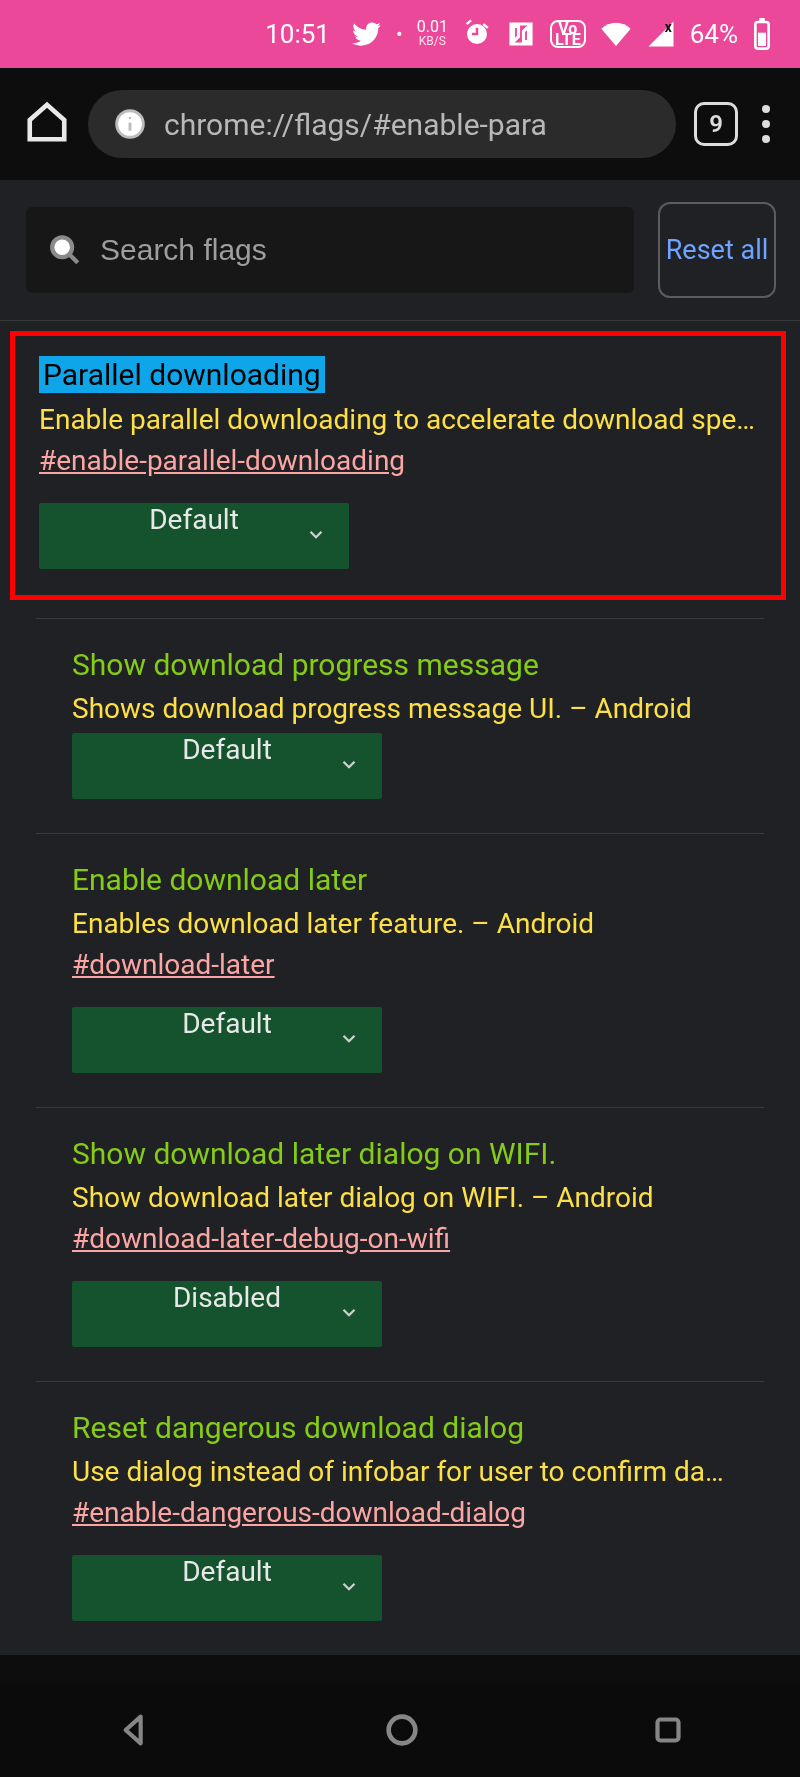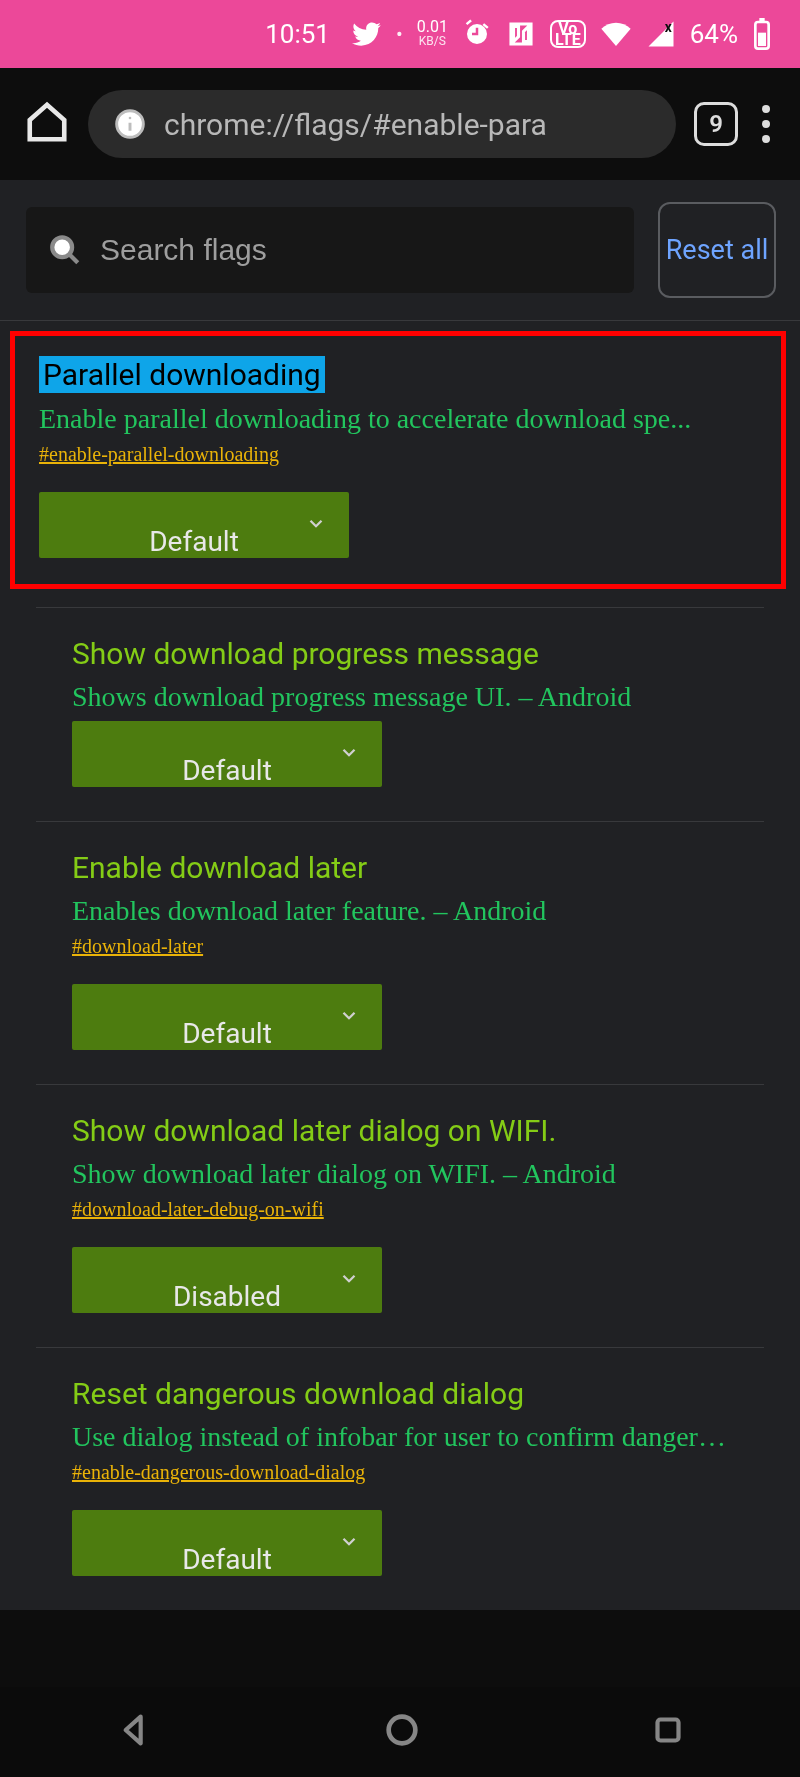--- a/index.html
+++ b/index.html
@@ -106,26 +106,26 @@
   .flag-item:first-child { padding-top: 30px; }
   .flag-item.hl-box {
     border: 5px solid #ff0000;
     margin: 10px 14px 0 10px;
     padding: 20px 24px 26px 24px;
     border-bottom: 5px solid #ff0000;
   }
   .flag-item.hl-box + .divider { margin-top:18px; }
   .ftitle { color:#84cc16; font-size: 30px; margin-bottom: 10px; display:inline-block;}
   .ftitle.hl { background:#0ea5e9; color:#000; padding: 1px 4px; }
-  .fdesc { color:#22c55e; font-size: 28px; margin-bottom: 8px; white-space:nowrap; overflow:hidden; text-overflow: ellipsis; font-family: Liberation Serif, serif;}
-  .fhash { color:#eab308; font-size: 20px; text-decoration: underline; display:inline-block; margin-bottom: 26px; font-family: Liberation Serif, serif;}
+  .fdesc { color:#fde047; font-size: 28px; margin-bottom: 8px; white-space:nowrap; overflow:hidden; text-overflow: ellipsis;}
+  .fhash { color:#fca5a5; font-size: 28px; text-decoration: underline; display:inline-block; margin-bottom: 26px;}
   .fselect {
     width: 310px; height: 66px;
-    background:#4d7c0f;
-    display:flex; align-items:flex-end; justify-content:center;
+    background:#14532d;
+    display:flex; align-items:flex-start; justify-content:center;
     position:relative;
     color:#e8e8e8; font-size:28px;
     border-radius:2px;
   }
   .fselect .chev {
     position:absolute; right:22px; top:50%; transform:translateY(-50%);
   }
   .divider { border-bottom:1px solid #38393c; margin: 0 36px; }
   
   .nav-bar {

